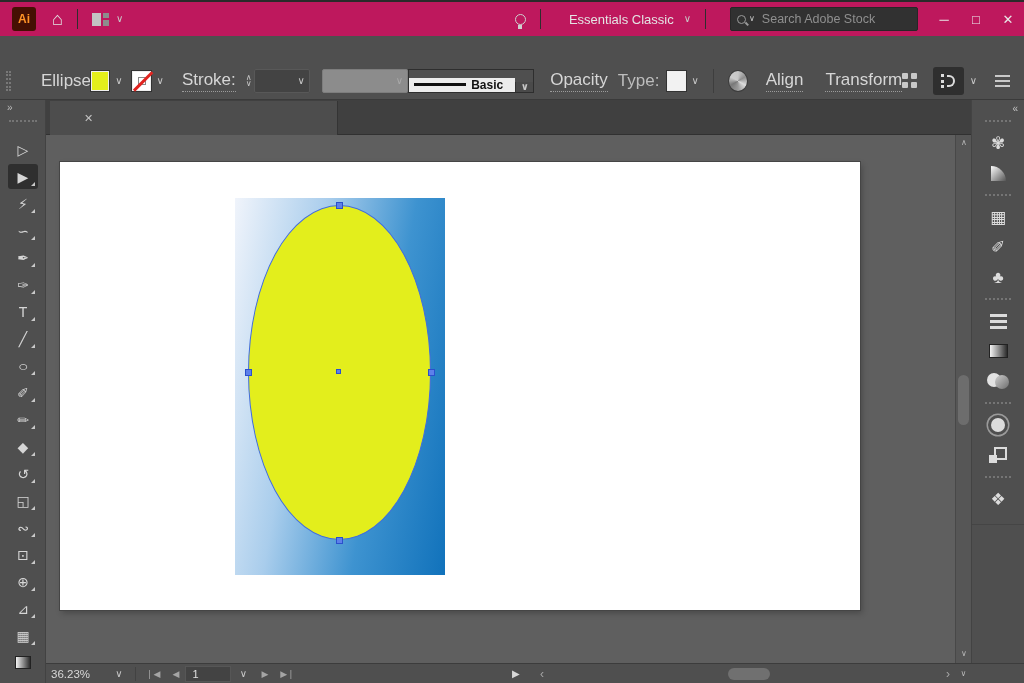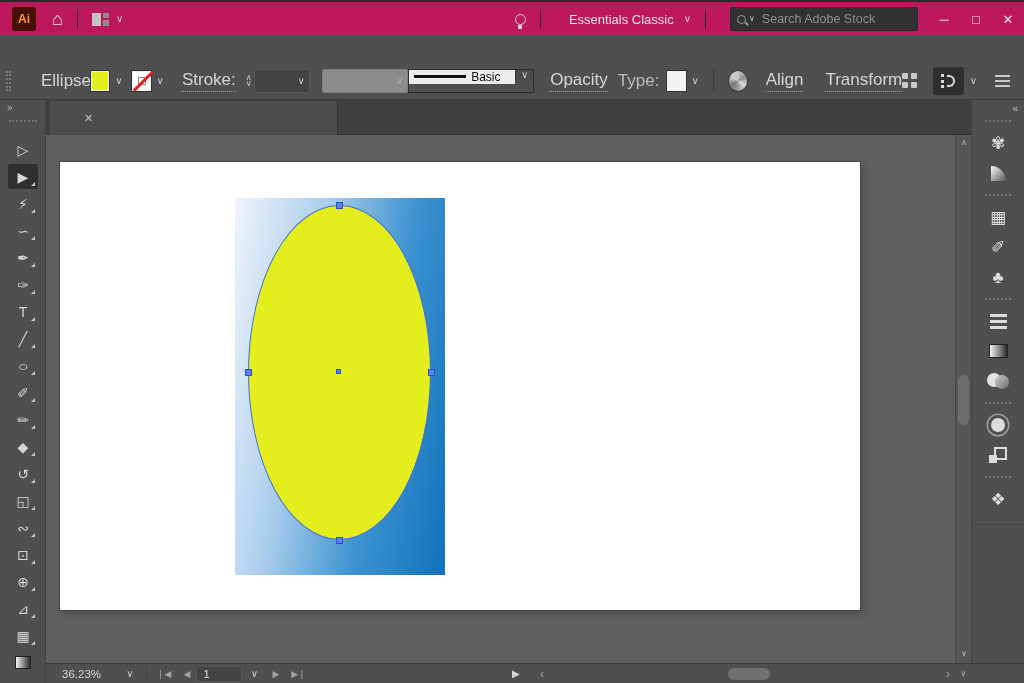--- a/index.html
+++ b/index.html
@@ -39,21 +39,21 @@
   .dotted{border-bottom:1px dotted #9c9c9c;padding-bottom:1px;}
   .swatch{width:20px;height:20px;border:1px solid #efefef;outline:1px solid #333;position:relative;}
   .swatch.none{background:#fff;}
   .swatch.none .inner{position:absolute;left:5px;top:5px;width:8px;height:8px;border:1px solid #888;}
   .swatch.none .slash{position:absolute;left:-3px;top:8px;width:26px;height:2.5px;background:#e0231f;transform:rotate(-45deg);}
   .stepper{display:flex;flex-direction:column;align-items:center;line-height:6px;margin-left:10px;}
   .stepper span{font-size:8px;color:#c9c9c9;}
   .combo{height:24px;background:#434343;border:1px solid #585858;border-radius:2px;display:flex;align-items:center;justify-content:flex-end;padding-right:4px;}
   .combo.disabled{background:#8c8c8c;border-color:#7d7d7d;}
   .combo.disabled .chev{color:#a9a9a9;}
-  .brush-combo{height:24px;border:1px solid #2e2e2e;display:flex;align-items:flex-start;margin-left:0;}
+  .brush-combo{height:24px;border:1px solid #2e2e2e;display:flex;align-items:flex-end;margin-left:0;font-weight:bold;}
   .brush-preview{width:106px;background:#ececec;display:flex;align-items:center;padding:0 5px;}
   .brush-line{width:52px;height:3px;background:#101010;}
   .brush-name{font-size:12px;color:#111;margin-left:5px;}
   .brush-chev{width:18px;background:#4a4a4a;border-left:1px solid #333;display:flex;align-items:center;justify-content:center;}
   .recolor-icon{width:22px;height:22px;border-radius:50%;background:conic-gradient(#c7c7c7,#8d8d8d,#dedede,#9a9a9a,#787878,#cccccc,#c7c7c7);border:1px solid #3c3c3c;}
   .grid4-icon{display:grid;grid-template-columns:6px 6px;grid-gap:3px;}
   .grid4-icon i{width:6px;height:6px;background:#c9c9c9;border-radius:1px;}
   .pressed-btn{width:34px;height:28px;background:#2f2f2f;border-radius:3px;display:flex;align-items:center;justify-content:center;gap:3px;}
   .dots-col{width:3px;height:14px;background:repeating-linear-gradient(#ddd 0 3px,transparent 3px 5.5px);}
   .arc{width:8px;height:12px;border:2px solid #ddd;border-left:none;border-radius:0 7px 7px 0;}
@@ -108,21 +108,21 @@
   .transp i:first-child{left:0;top:0;background:#e3e3e3;}
   .transp i:last-child{left:8px;top:2px;background:linear-gradient(135deg,#cfcfcf,#6e6e6e);}
   .appearance{width:14px;height:14px;border-radius:50%;background:#dcdcdc;box-shadow:0 0 0 3px #4f4f4f,0 0 0 4.5px #9b9b9b;}
   .artboards{position:relative;width:18px;height:16px;}
   .artboards .a1{position:absolute;right:0;top:0;width:13px;height:13px;border:2px solid #dcdcdc;}
   .artboards .a2{position:absolute;left:0;bottom:0;width:8px;height:8px;background:#dcdcdc;}
   .dock-endline{margin-top:10px;border-top:1px solid #454545;}
 
   
   .statusbar{position:absolute;left:46px;top:663px;width:978px;height:20px;background:#4f4f4f;border-top:1px solid #3c3c3c;font-size:11.5px;display:flex;align-items:center;}
-  .sb-zoom{margin-left:16px;width:56px;color:#d8d8d8;}
+  .sb-zoom{margin-left:5px;width:56px;color:#d8d8d8;}
   .sb-chevbtn{width:24px;text-align:center;}
   .sb-sep{width:1px;height:14px;background:#424242;margin:0 4px;}
   .sb-nav{color:#a5a5a5;font-size:9px;padding:0 6px;}
   .sb-numbox{width:46px;height:16px;background:#434343;border:1px solid #565656;display:flex;align-items:center;padding-left:6px;color:#e0e0e0;font-size:11px;}
   .sb-status{position:absolute;left:230px;width:280px;text-align:center;color:#d2d2d2;}
   .sb-play{position:absolute;left:466px;color:#d8d8d8;font-size:10px;}
   .hscroll{position:absolute;left:490px;width:420px;height:20px;display:flex;align-items:center;}
   .hscroll .larr{color:#a5a5a5;font-size:12px;margin-left:4px;}
   .hscroll .rarr{color:#a5a5a5;font-size:12px;margin-left:auto;margin-right:6px;}
   .hscroll .thumb{position:absolute;left:192px;top:4px;width:42px;height:12px;background:#707070;border-radius:6px;}

